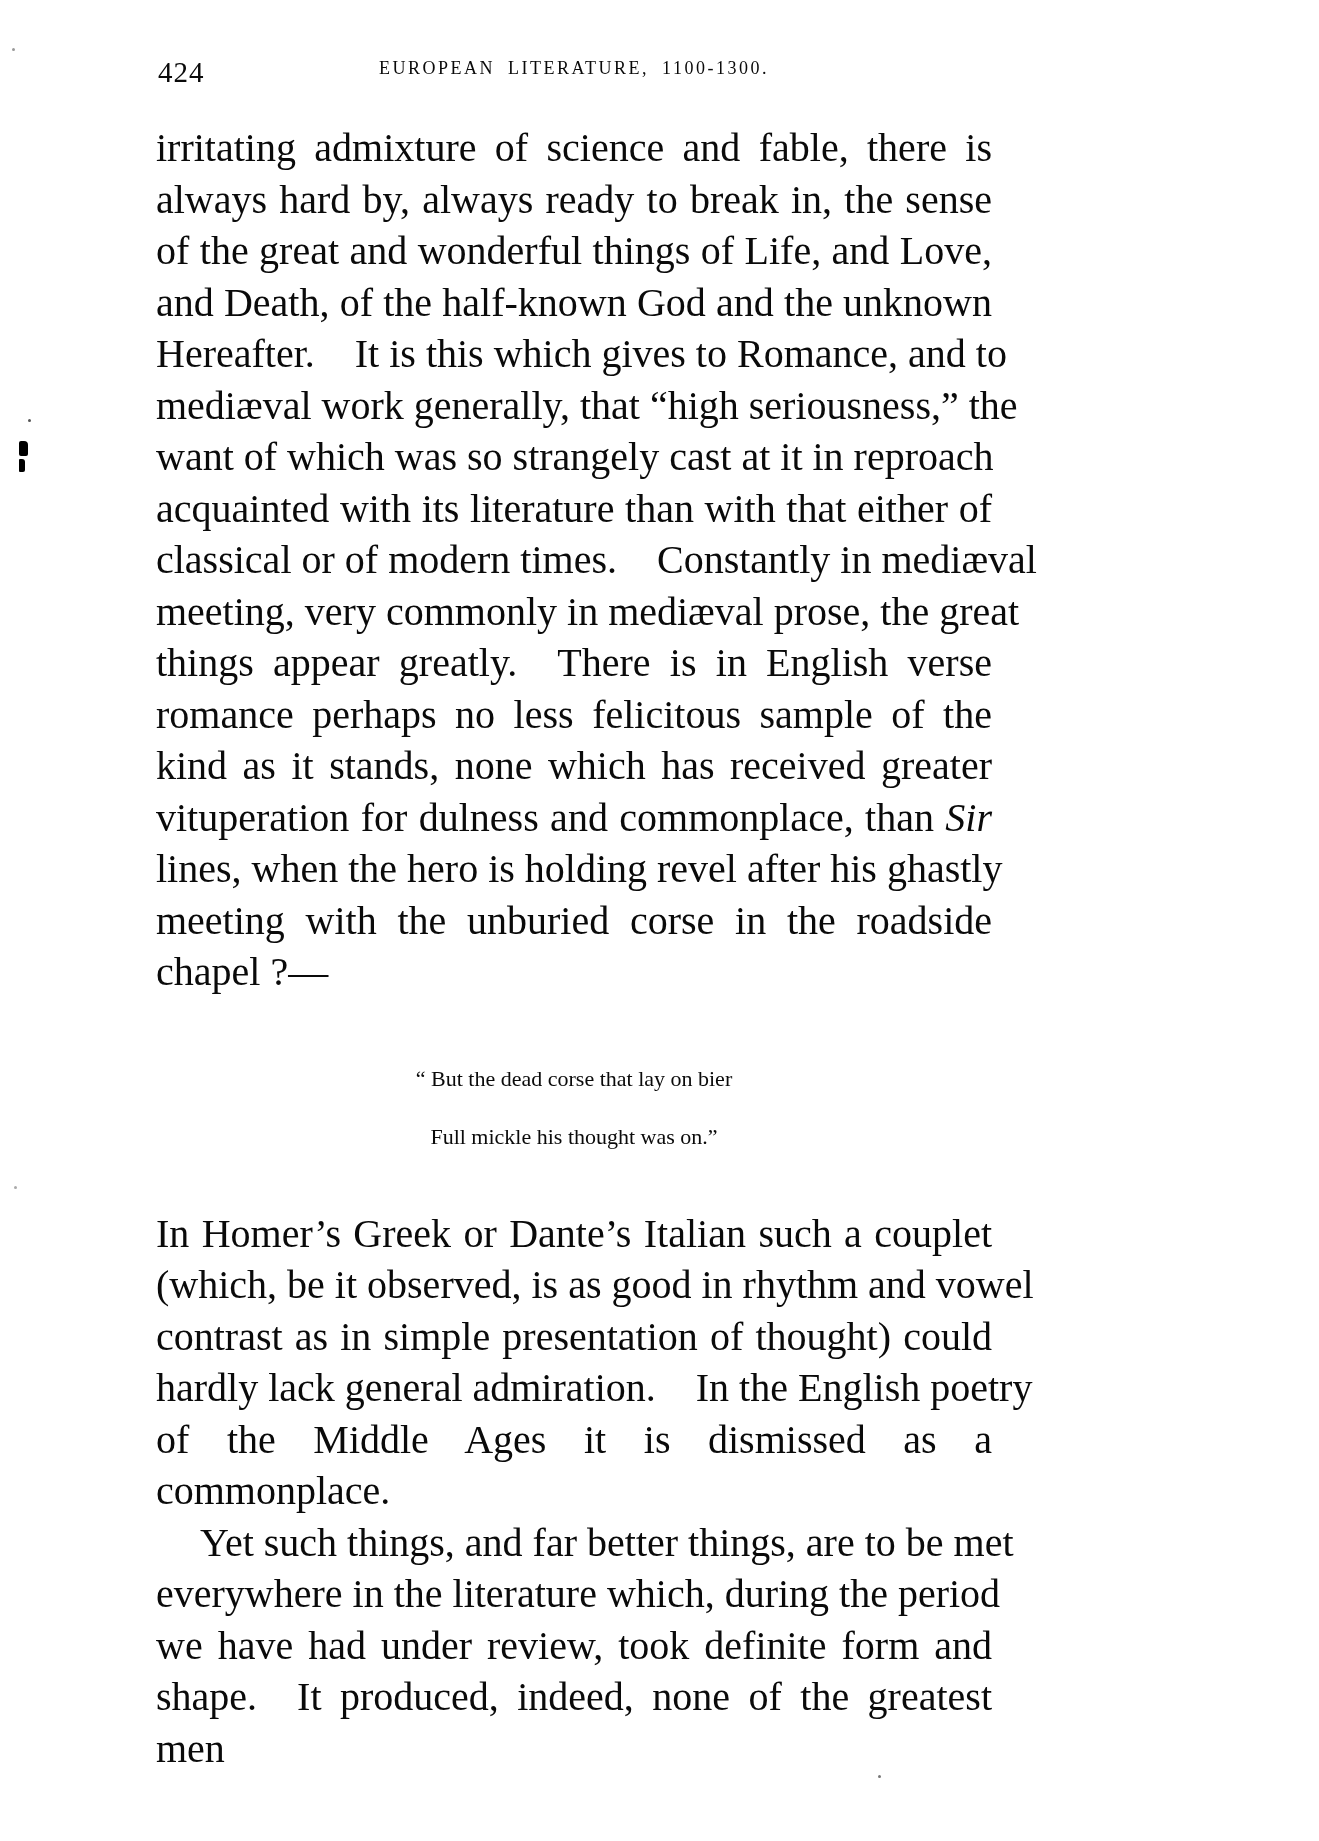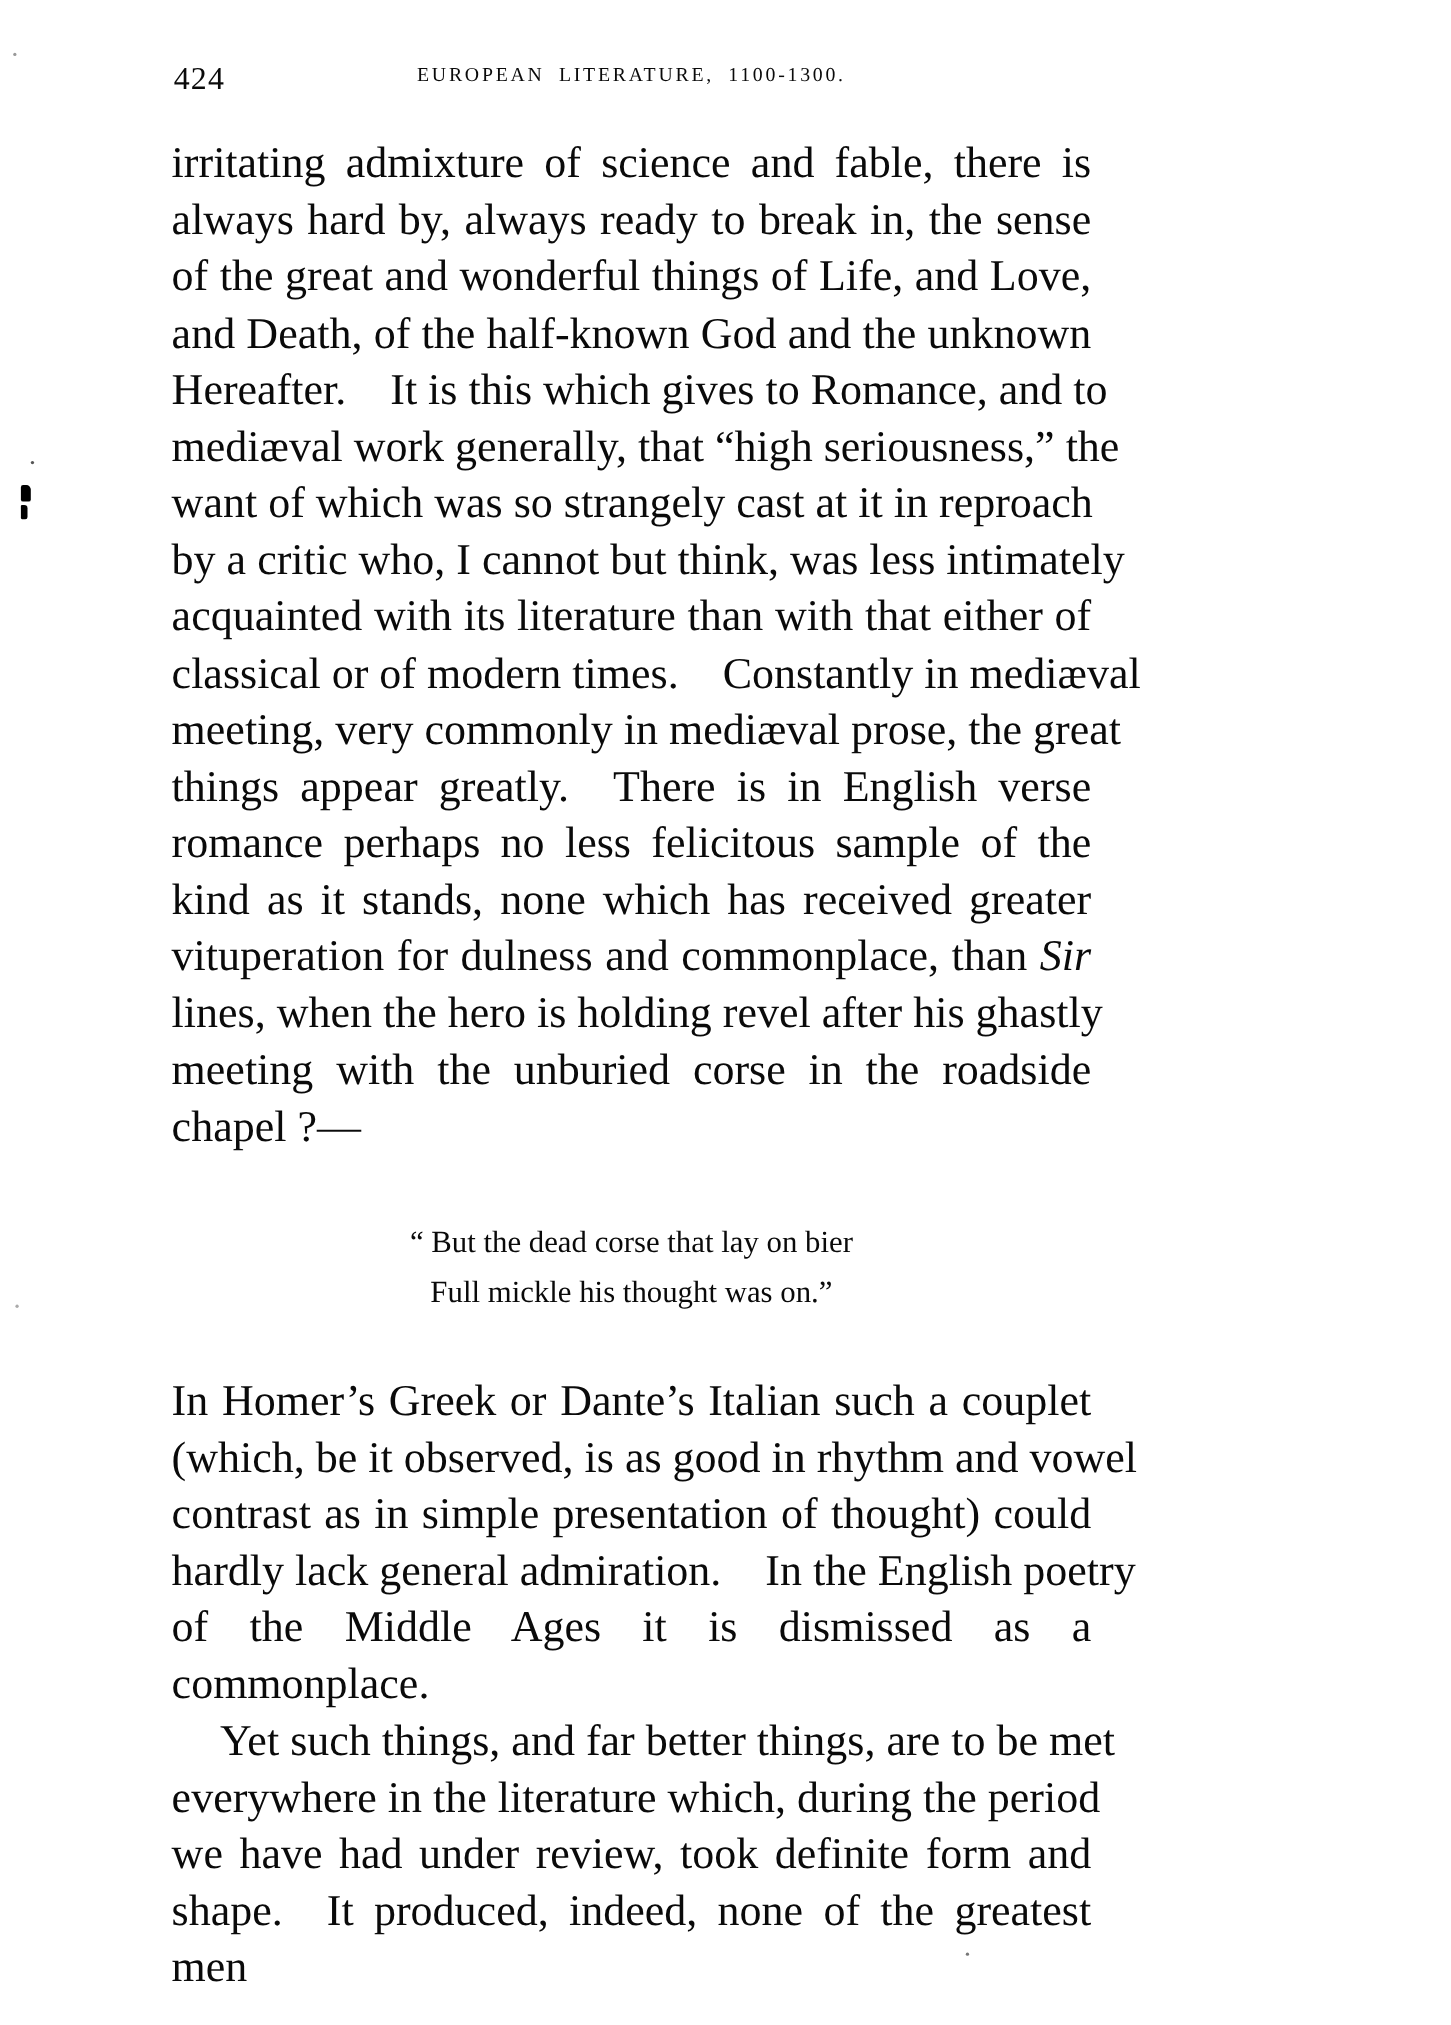--- a/index.html
+++ b/index.html
@@ -48,24 +48,25 @@
   }
   .para .line .it { font-style: italic; }
 
   .indent-first .line.first { text-indent: 44px; }
 
   .quote {
     margin-top: 58px;
     margin-bottom: 48px;
   }
   .quote .line {
-    font-size: 28px;
+    font-size: 22px;
     line-height: 46px;
     text-align: center;
     text-align-last: center;
+    margin-top: 12px;
   }
 
   
   .artifact { position: absolute; background: #000; }
   .blot-1 { left: 19px; top: 441px; width: 9px; height: 15px; border-radius: 2px 4px 2px 2px; }
   .blot-2 { left: 19px; top: 459px; width: 6px; height: 13px; border-radius: 1px 3px 2px 1px; }
   .speck { border-radius: 50%; }
   .speck-1 { left: 28px; top: 419px; width: 3px; height: 3px; background: #555; }
   .speck-2 { left: 878px; top: 1775px; width: 3px; height: 3px; background: #777; }
   .speck-3 { left: 12px; top: 48px; width: 3px; height: 3px; background: #999; }
@@ -83,21 +84,20 @@
 
   <div class="text-block">
     <div class="para">
         <div class="line first"><span>irritating admixture of science and fable, there is</span></div>
         <div class="line"><span>always hard by, always ready to break in, the sense</span></div>
         <div class="line"><span>of the great and wonderful things of Life, and Love,</span></div>
         <div class="line"><span>and Death, of the half-known God and the unknown</span></div>
         <div class="line"><span>Hereafter. It is this which gives to Romance, and to</span></div>
         <div class="line"><span>mediæval work generally, that “high seriousness,” the</span></div>
         <div class="line"><span>want of which was so strangely cast at it in reproach</span></div>
-        <div class="line"><span>by a critic who, I cannot but think, was less intimately</span></div>
         <div class="line"><span>acquainted with its literature than with that either of</span></div>
         <div class="line"><span>classical or of modern times. Constantly in mediæval</span></div>
         <div class="line"><span>meeting, very commonly in mediæval prose, the great</span></div>
         <div class="line"><span>things appear greatly. There is in English verse</span></div>
         <div class="line"><span>romance perhaps no less felicitous sample of the</span></div>
         <div class="line"><span>kind as it stands, none which has received greater</span></div>
         <div class="line"><span>vituperation for dulness and commonplace, than </span><span class="it">Sir</span></div>
         <div class="line"><span>lines, when the hero is holding revel after his ghastly</span></div>
         <div class="line"><span>meeting with the unburied corse in the roadside</span></div>
         <div class="line last"><span>chapel ?—</span></div>

